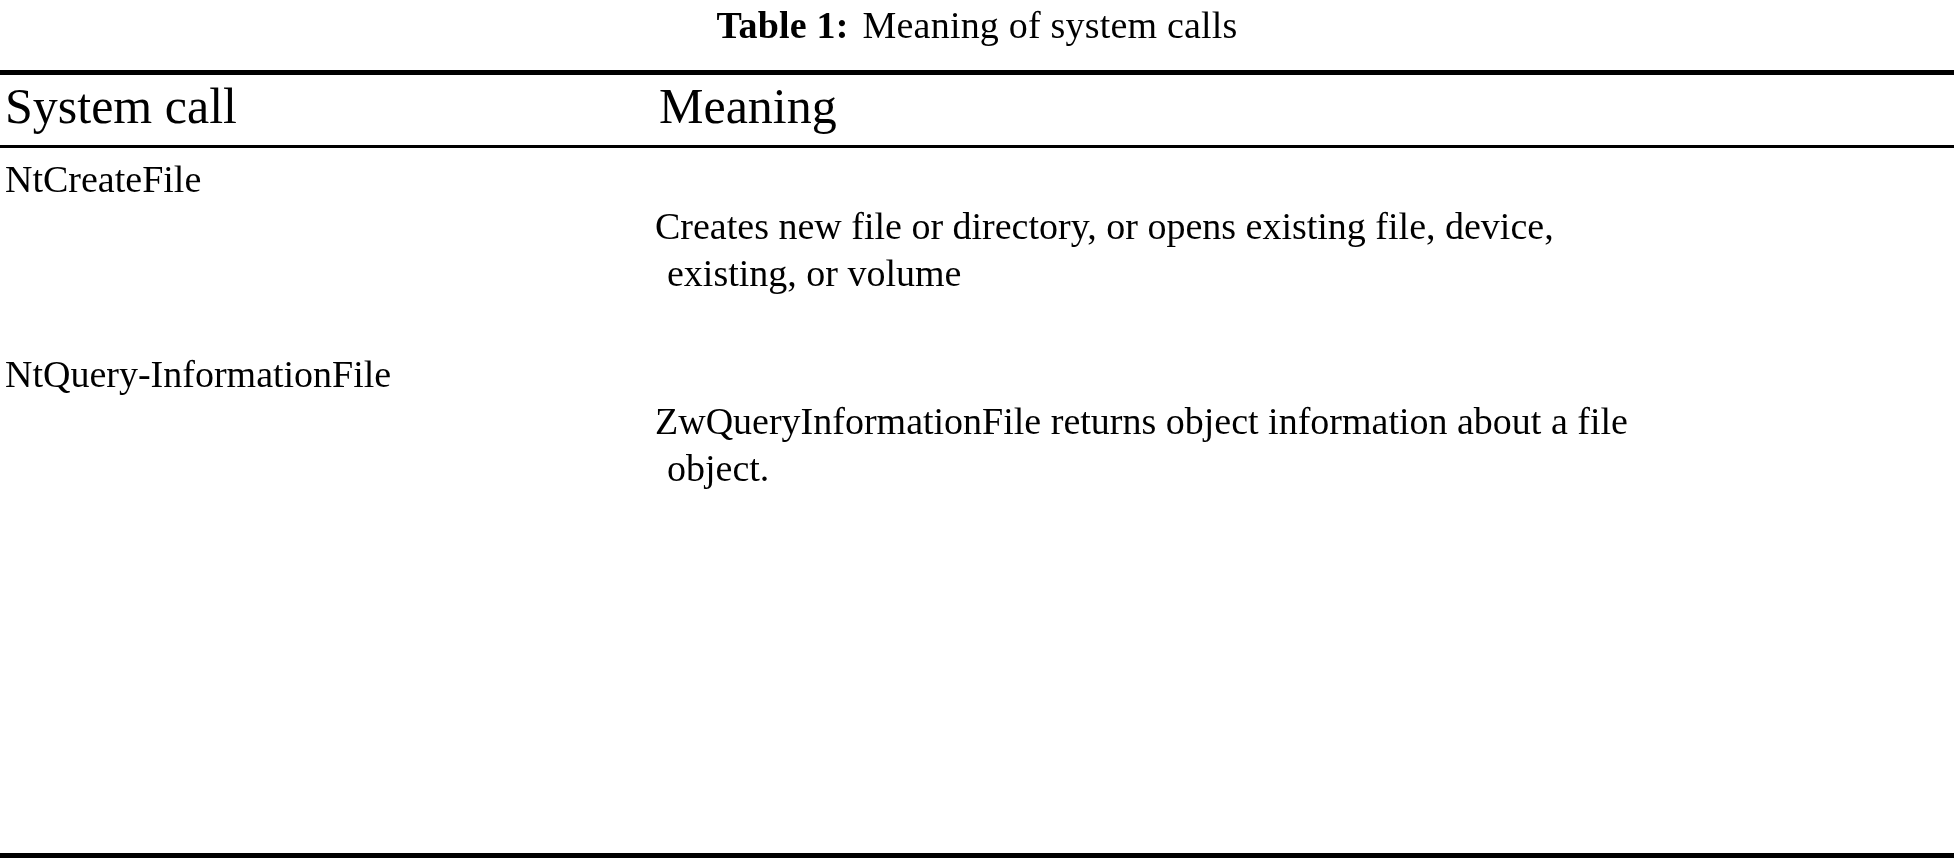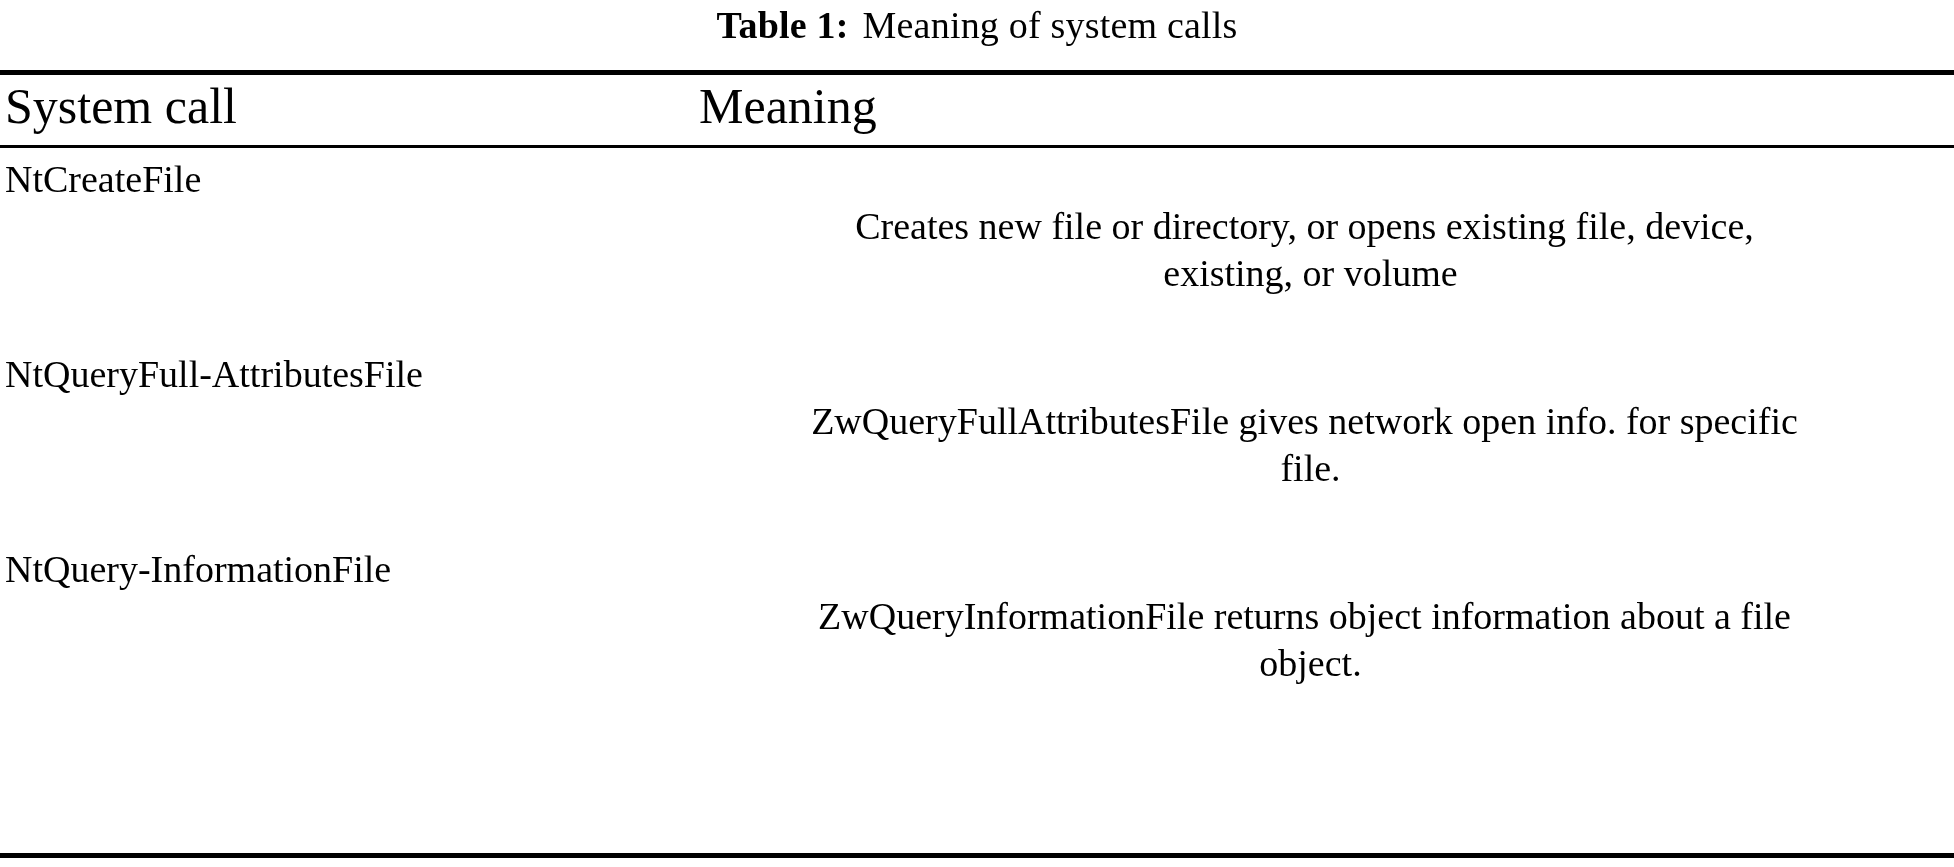--- a/index.html
+++ b/index.html
@@ -79,21 +79,20 @@
   .head-row th {
     height: 70px;
     line-height: 62px;
     font-size: 50px;
   }
   .head-row th .cell-inner {
     padding-left: 5px;
   }
   .head-row th.meaning-head .cell-inner {
     padding-left: 4px;
-    margin-left: 40px;
   }
 
   .body-row td {
     font-size: 38px;
     line-height: 47px;
     padding-top: 7px;
   }
   .body-row:first-child td { padding-top: 11px; }
 
   .cell-inner {
@@ -101,21 +100,20 @@
     padding-right: 10px;
   }
   .meaning-cell .cell-inner {
     padding-left: 4px;
     padding-right: 6px;
     text-indent: 0;
   }
   
   .meaning-cell .cell-inner .wrap-line {
     display: block;
-    text-align: center;
   }
   .meaning-cell .cell-inner .wrap-line + .wrap-line {
     padding-left: 12px;
   }
   .call-cell .cell-inner {
     white-space: nowrap;
   }
 </style>
 </head>
 <body>
@@ -153,31 +151,20 @@
         </td>
         <td class="meaning-cell">
           <span class="cell-inner">
             <span class="wrap-line">Creates new file or directory, or opens existing file, device,</span>
             <span class="wrap-line">existing, or volume</span>
           </span>
         </td>
       </tr>
 
 
-      <tr class="body-row">
-        <td class="call-cell">
-          <span class="cell-inner">NtQueryFull-AttributesFile</span>
-        </td>
-        <td class="meaning-cell">
-          <span class="cell-inner">
-            <span class="wrap-line">ZwQueryFullAttributesFile gives network open info. for specific</span>
-            <span class="wrap-line">file.</span>
-          </span>
-        </td>
-      </tr>
 
       <tr class="body-row">
         <td class="call-cell">
           <span class="cell-inner">NtQuery-InformationFile</span>
         </td>
         <td class="meaning-cell">
           <span class="cell-inner">
             <span class="wrap-line">ZwQueryInformationFile returns object information about a file</span>
             <span class="wrap-line">object.</span>
           </span>

